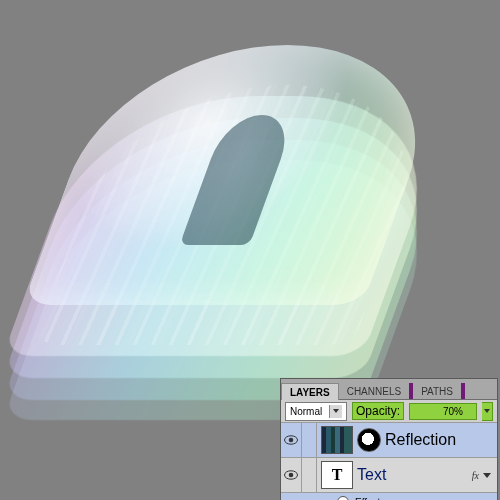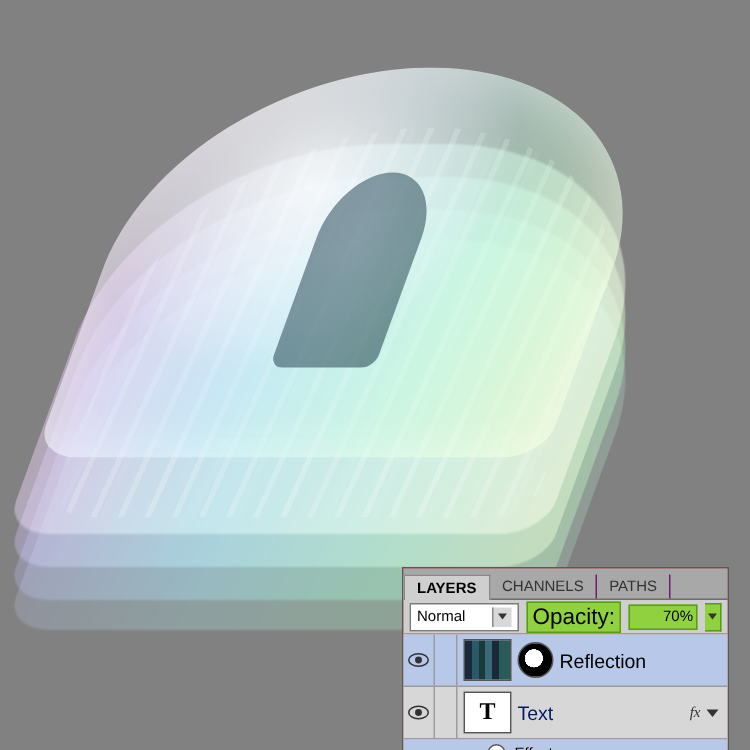--- a/index.html
+++ b/index.html
@@ -15,44 +15,44 @@
       radial-gradient(ellipse 55% 70% at 35% 30%,rgba(255,255,255,.95),rgba(255,255,255,.25) 55%,rgba(255,255,255,0) 70%),
       linear-gradient(105deg,rgba(255,220,255,.5),rgba(200,240,255,.5) 40%,rgba(200,255,220,.5) 70%,rgba(240,255,200,.5));
     box-shadow:inset 0 0 40px rgba(255,255,255,.6);opacity:.9}
   .glass-top::after{content:"";position:absolute;left:135px;top:70px;width:70px;height:130px;border-radius:40px 40px 10px 10px/50px 50px 10px 10px;background:radial-gradient(ellipse at 40% 30%,rgba(120,140,150,.9),rgba(60,90,100,.7));mix-blend-mode:multiply}
   .streaks{position:absolute;top:85px;left:80px;width:320px;height:260px;transform:skewX(-20deg);pointer-events:none;
     background:repeating-linear-gradient(95deg,rgba(255,255,255,0) 0 14px,rgba(255,255,255,.25) 14px 18px),
                repeating-linear-gradient(95deg,rgba(120,80,160,0) 0 26px,rgba(120,80,160,.12) 26px 30px);
     mix-blend-mode:screen;opacity:.8;border-radius:160px 160px 26px 26px/130px 130px 20px 20px}
 
   
-  .panel{position:absolute;right:14px;bottom:0;width:216px;background:#ef4444;border:1px solid #5a5a5a;border-bottom:none;box-shadow:0 0 0 1px #9a9a9a inset}
+  .panel{position:absolute;right:2px;bottom:0;width:216px;background:#ef4444;border:1px solid #5a5a5a;border-bottom:none;box-shadow:0 0 0 1px #9a9a9a inset}
   .tabs{display:flex;align-items:flex-end;height:20px;background:#a8a8a8;border-bottom:1px solid #6d6d6d;font-size:10px}
-  .tab{padding:3px 8px 2px;color:#333;border-right:1px solid #701a75;cursor:default}
+  .tab{padding:3px 8px 2px;color:#333;border-right:4px solid #701a75;cursor:default}
   .tab.active{background:#cfcfcf;border-top:1px solid #888;border-left:1px solid #888;border-right:1px solid #888;position:relative;top:1px;font-weight:bold;color:#000}
   .panel svg{display:block}
   .row{display:flex;align-items:center;height:22px;padding:0 4px;border-bottom:1px solid #9c9c9c;background:#cfcfcf;gap:5px}
   .select{flex:1;height:17px;background:#fff;border:1px solid #7a7a7a;display:flex;align-items:center;padding:0 4px;justify-content:space-between;font-size:10px}
   .sel-arrow{width:12px;height:13px;background:#d8d8d8;border-left:1px solid #888;display:flex;align-items:center;justify-content:center}
-  .lbl{font-size:15px;color:#000}
+  .lbl{font-size:12px;color:#000}
   .lbl.badge{background:#8fd13f;padding:1px 3px;border:1px solid #5a9a1a}
-  .pct{width:40px;height:15px;background:#fff;border:1px solid #7a7a7a;font-size:10px;display:flex;align-items:center;justify-content:flex-end;padding:0 2px}
+  .pct{width:40px;height:15px;background:#fff;border:1px solid #7a7a7a;font-size:10px;display:flex;align-items:center;justify-content:flex-end;padding:0 13px}
   .pct-arrow{width:10px;height:17px;background:#d8d8d8;border:1px solid #7a7a7a;border-left:none;display:flex;align-items:center;justify-content:center}
   .lock-icons{display:flex;gap:3px;align-items:center;margin-left:2px}
   .lock-icons span{width:15px;height:15px;border:1px solid #888;background:#e6e6e6;display:flex;align-items:center;justify-content:center;font-size:9px;color:#444}
   .layers{max-height:77px;overflow:hidden;background:#d7d7d7}
   .layer{display:flex;align-items:center;height:34px;border-bottom:1px solid #9c9c9c;background:#d7d7d7}
   .layer.sel{background:#b7c8e8}
   .eye{width:20px;height:34px;border-right:1px solid #9c9c9c;display:flex;align-items:center;justify-content:center}
   .linkcol{width:14px;height:34px;border-right:1px solid #9c9c9c}
   .thumb{width:30px;height:26px;margin:0 4px;border:1px solid #555;background:#fff;display:flex;align-items:center;justify-content:center;position:relative;overflow:hidden}
   .thumb.reflection{background:linear-gradient(90deg,#1a2a3a 0 15%,#2a5a6a 15% 30%,#1a3a3a 30% 45%,#3a6a7a 45% 60%,#1a2a3a 60% 75%,#2a5a5a 75% 100%)}
   .thumb.text{background:#fff;font:bold 16px Georgia;color:#000}
   .mask{width:22px;height:22px;border:1px solid #555;border-radius:50%;background:radial-gradient(circle at 45% 45%,#fff 0 35%,#000 36% 100%);margin-right:4px}
-  .lname{font-size:13px}
+  .lname{font-size:16px}
   .lname.link{color:#001a66}
   .fx{margin-left:auto;margin-right:4px;font:italic 10px Georgia;color:#333}
   .tri{width:0;height:0;border-left:4px solid transparent;border-right:4px solid transparent}
   .tri.down{border-top:5px solid #333}
   .tiny-tri{width:0;height:0;border-left:3px solid transparent;border-right:3px solid transparent;border-top:4px solid #333}
   .sub{display:flex;align-items:center;height:18px;padding-left:34px;font-size:10px;background:#b7c8e8;border-bottom:1px solid #9c9c9c}
   .sub .dot{width:10px;height:10px;border:1px solid #555;border-radius:50%;background:#fff;margin:0 6px 0 22px}
   .flex-spacer{flex:1}
 </style>
 </head>

